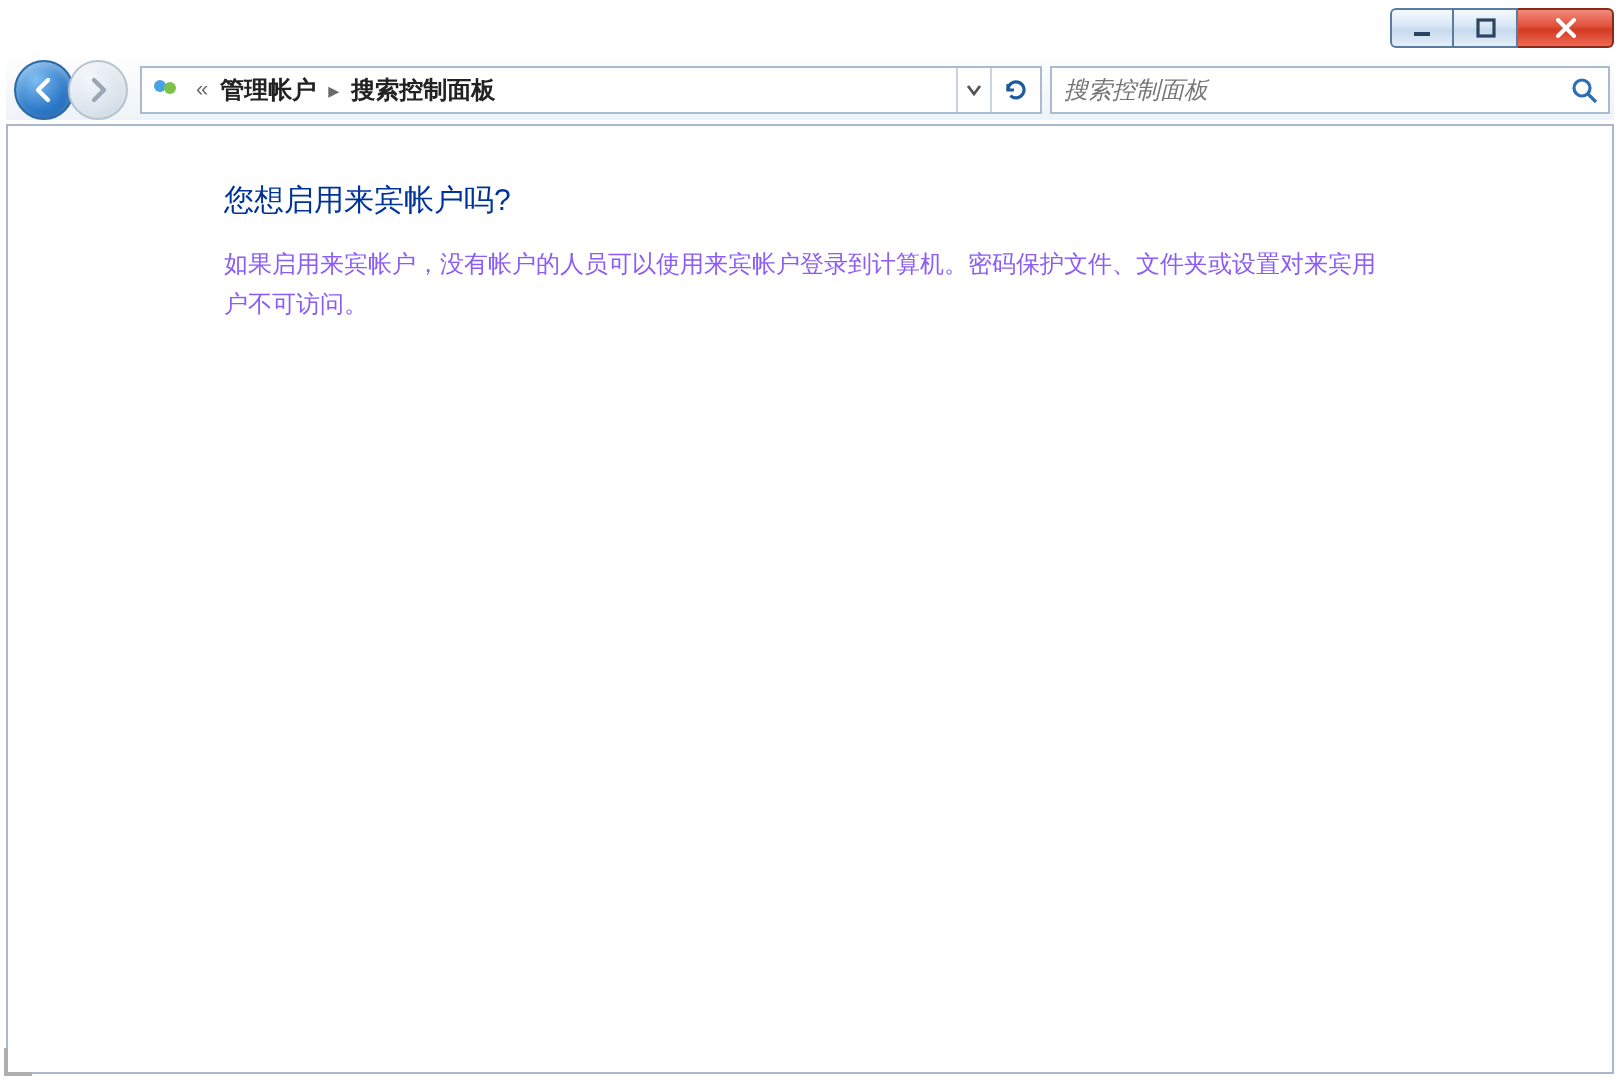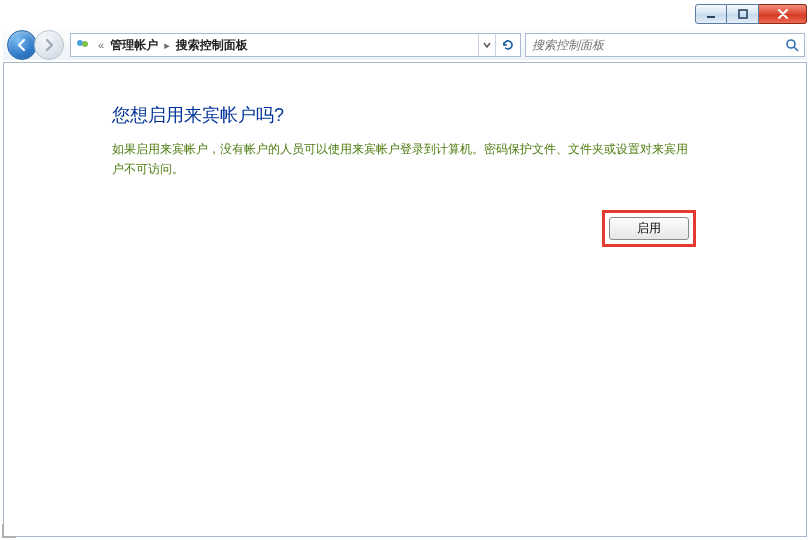--- a/index.html
+++ b/index.html
@@ -162,27 +162,27 @@
     border: 1px solid #a8b8c8;
     background: #fff;
     box-sizing: border-box;
     overflow: hidden;
   }
   .content-inner {
     padding: 28px 110px 0 108px;
   }
   .page-heading {
     color: #003399;
-    font-size: 18px;
+    font-size: 15px;
     font-weight: 400;
-    margin: 12px 0 12px 0;
+    margin: 0 0 12px 0;
   }
   .page-body {
     font-size: 12px;
-    color: #4d7c0f;
+    color: #8b5cf6;
     line-height: 1.7;
     margin: 0 0 30px 0;
     font-family: Liberation Serif, serif;
   }
 
   .button-row {
     display: flex;
     justify-content: flex-end;
     gap: 10px;
     padding-right: 0;
@@ -294,21 +294,18 @@
       </span>
     </div>
   </div>
 
   <div class="content-outer">
     <div class="content-inner">
       <h1 class="page-heading">您想启用来宾帐户吗?</h1>
       <p class="page-body">如果启用来宾帐户，没有帐户的人员可以使用来宾帐户登录到计算机。密码保护文件、文件夹或设置对来宾用户不可访问。</p>
 
       <div class="button-row">
-        <span class="highlight-ring">
-          <button class="win-btn">启用</button>
-        </span>
       </div>
     </div>
   </div>
 
   <div class="corner-artifact"></div>
 </div>
 
 </body></html>

